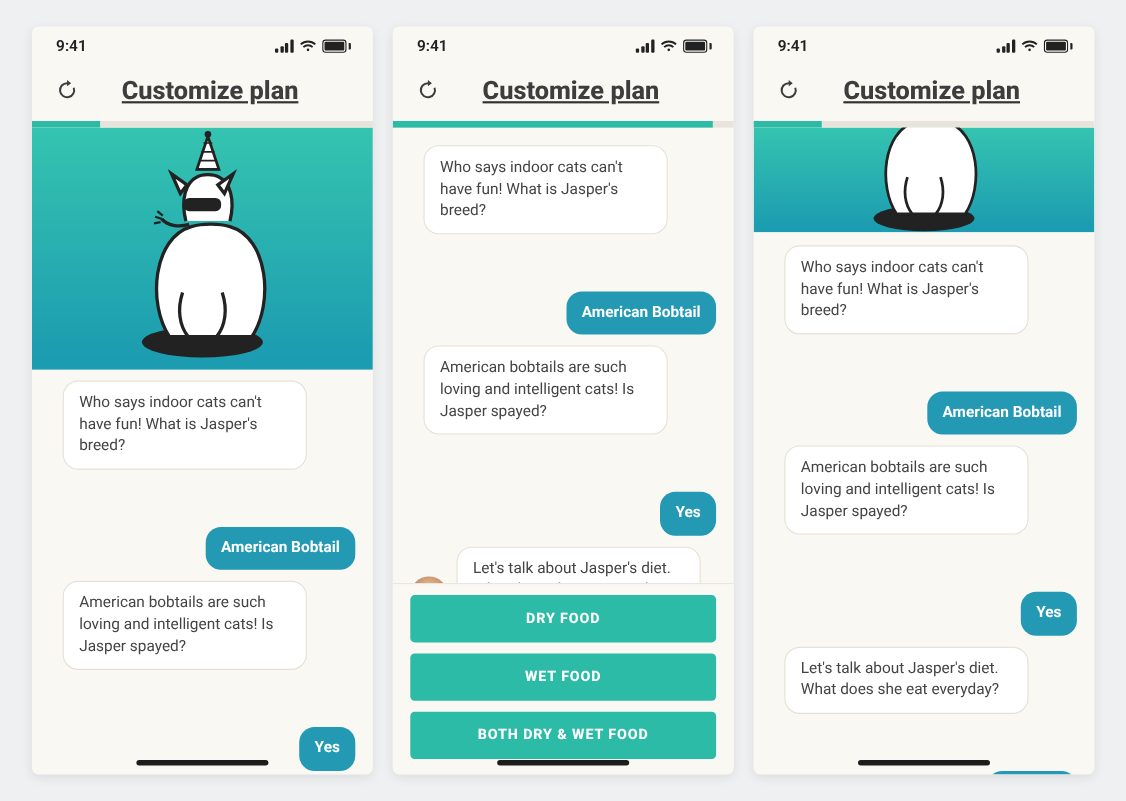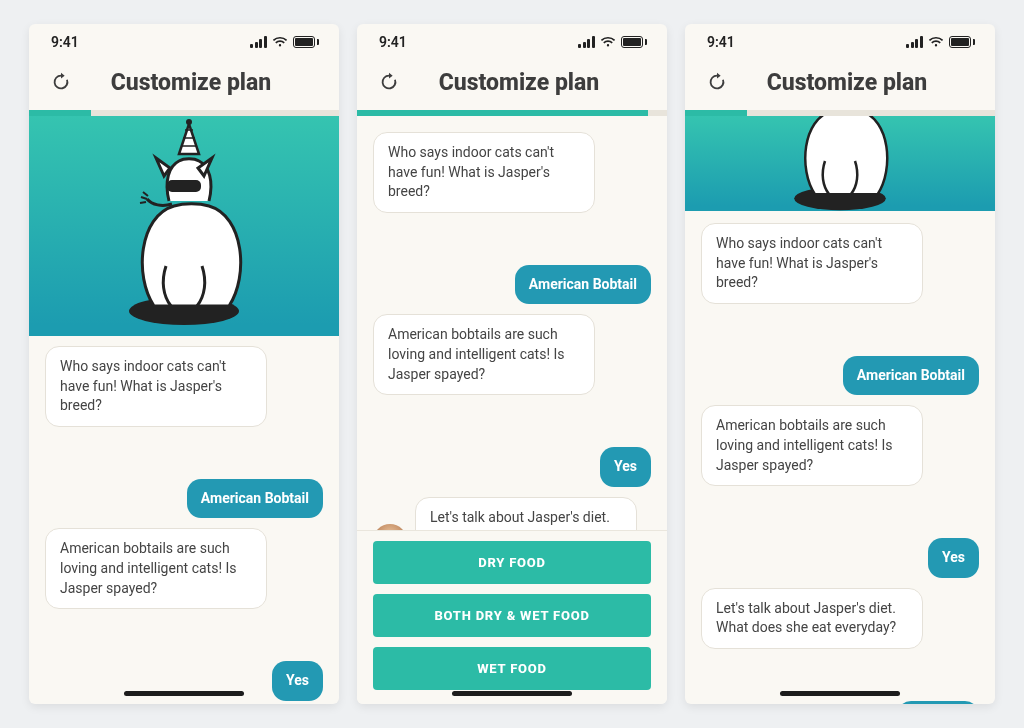--- a/index.html
+++ b/index.html
@@ -48,20 +48,21 @@
   .batt-icon { width: 24px; height: 12px; position: relative; }
   .batt-icon .body { width: 22px; height: 12px; border: 1px solid #222; border-radius: 3px; position: absolute; left:0; top:0; }
   .batt-icon .fill { position: absolute; left:2px; top:2px; width:18px; height:8px; background:#222; border-radius:1px;}
   .batt-icon .cap { position: absolute; right:-2px; top:3px; width:2px; height:6px; background:#222; border-radius:0 1px 1px 0;}
 
   .header {
     display: flex;
     align-items: center;
     padding: 8px 18px 14px 18px;
     gap: 14px;
+    text-decoration: underline;
   }
   .reload-btn {
     width: 28px; height: 28px;
     display: flex; align-items: center; justify-content: center;
     cursor: pointer;
   }
   .page-title { font-size: 23px; font-weight: 800; color: #3d3d3d; flex: 1; text-align: center; margin-right: 28px; }
 
   .progress-track { height: 6px; background: #e8e4db; width: 100%; position: relative; }
   .progress-fill { height: 100%; background: #2cbba6; }
@@ -92,20 +93,21 @@
     padding: 10px 14px;
     border-radius: 14px;
     font-size: 14px;
     line-height: 1.4;
     position: relative;
   }
   .bubble.bot {
     background: #fff;
     border: 1px solid #e5e1d8;
     align-self: flex-start;
+    margin-left: 12px;
     color: #444;
   }
   .bubble.user {
     background: #2399b3;
     color: #fff;
     font-weight: 700;
     align-self: flex-end;
     border-radius: 14px;
     margin-top: 42px;
   }
@@ -263,22 +265,22 @@
       <div class="bubble user">Yes</div>
       <div class="row">
         <div class="avatar"></div>
         <div class="bubble bot" style="margin-left:0">Let's talk about Jasper's diet. What does she eat everyday?</div>
       </div>
     </div>
   </div>
 
   <div class="options">
     <div class="opt-btn">DRY FOOD</div>
+    <div class="opt-btn">WET FOOD</div>
     <div class="opt-btn">BOTH DRY &amp; WET FOOD</div>
-    <div class="opt-btn">WET FOOD</div>
   </div>
   <div class="home-indicator"></div>
 </div>
 
 <div class="phone chat-offset-up">
   <div class="status-bar">
     <span>9:41</span>
     <span class="status-right">
       <span class="sig-icon">
           <span></span>

